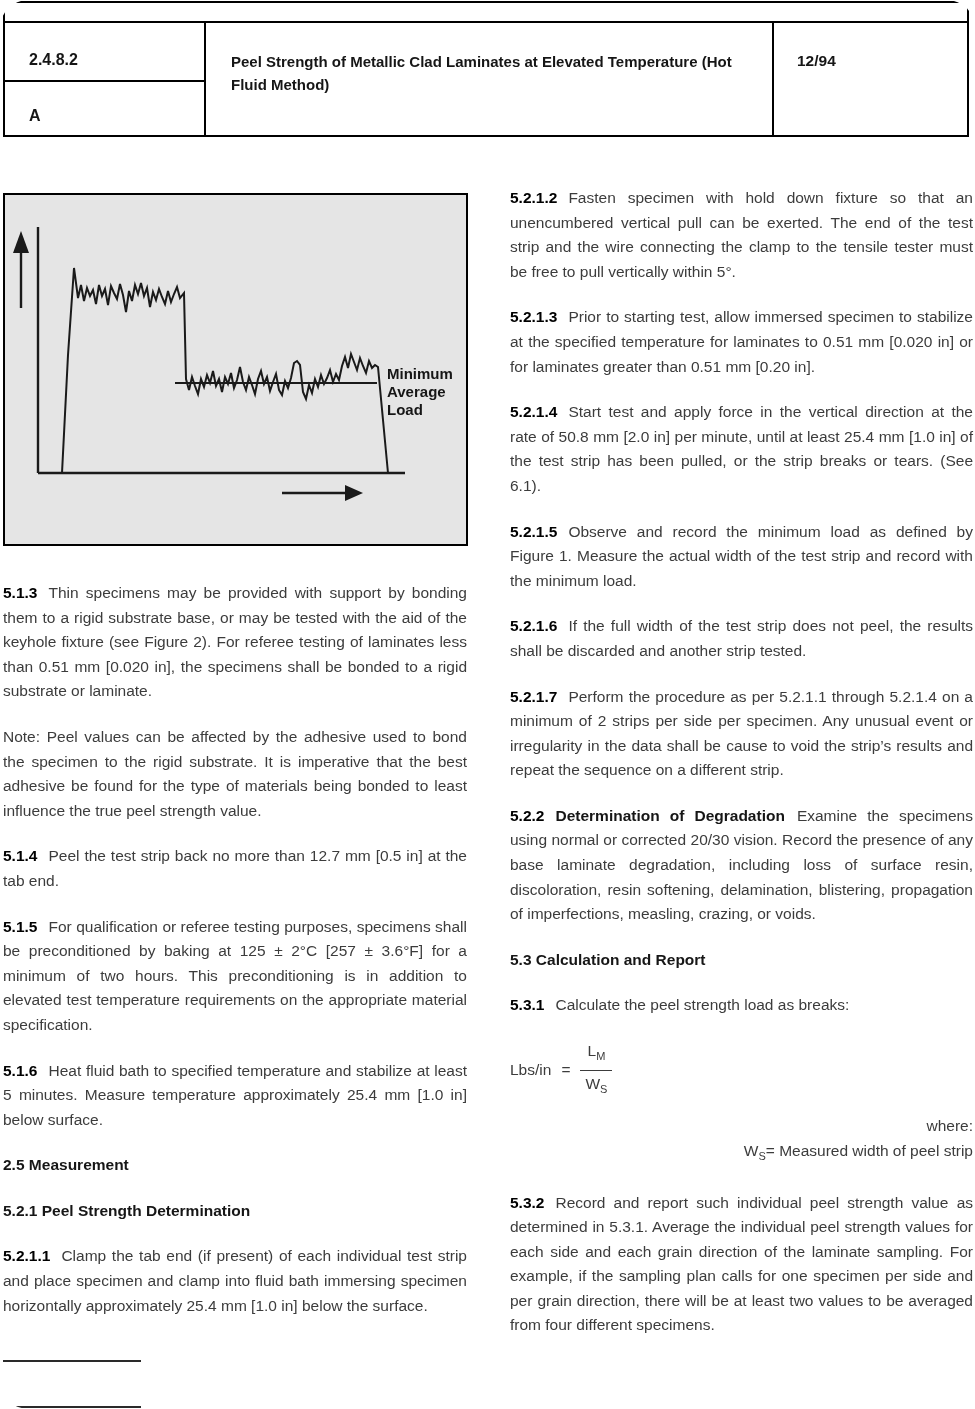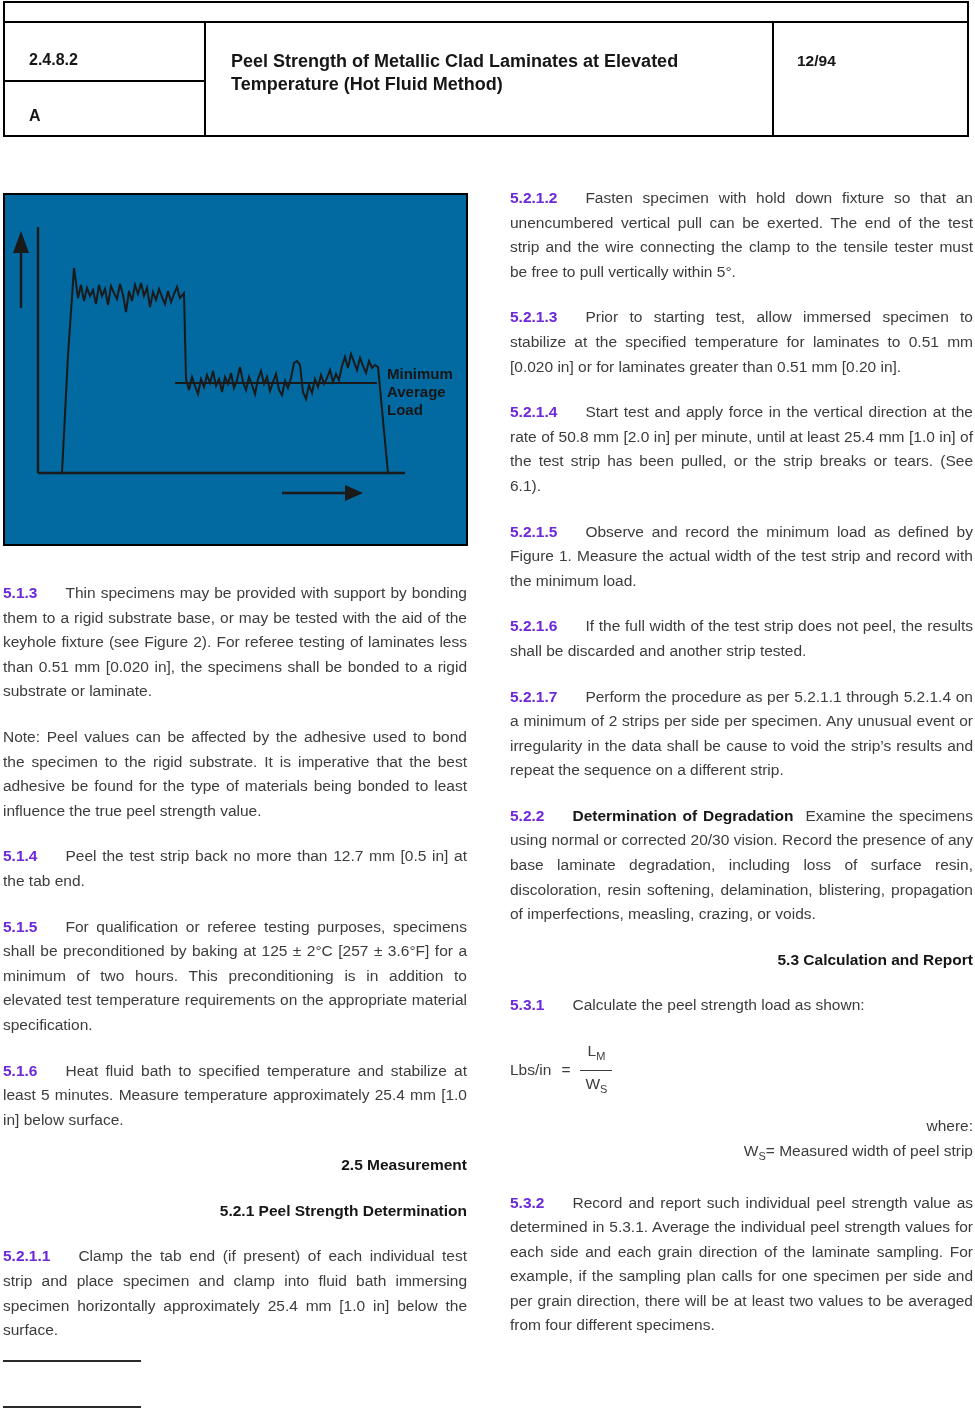--- a/index.html
+++ b/index.html
@@ -1,46 +1,46 @@
 <!DOCTYPE html>
 <html><head>
 <meta charset="utf-8">
 <style>
   html,body{margin:0;padding:0;background:#fff;}
   .page{
     position:relative;width:975px;height:1409px;background:#ffffff;
-    font-family:"Liberation Sans", sans-serif;color:#3c3c3c;overflow:hidden;
+    font-family:"Liberation Sans", sans-serif;color:#3c3c3c;overflow:hidden;border-radius:28px;
   }
   
   .topband{position:absolute;left:3px;top:1px;width:966px;height:22px;
     border:2px solid #000;box-sizing:border-box;background:#fff;}
   .htable{position:absolute;left:3px;top:21px;width:966px;height:116px;
     border:2px solid #000;box-sizing:border-box;background:#fff;}
   .vline1{position:absolute;left:199px;top:0;width:2px;height:100%;background:#000;}
   .vline2{position:absolute;left:767px;top:0;width:2px;height:100%;background:#000;}
   .hdiv{position:absolute;left:0;top:57px;width:199px;height:2px;background:#000;}
   .cell-num{position:absolute;left:24px;top:28px;font-weight:bold;font-size:16px;color:#161616;}
   .cell-rev{position:absolute;left:24px;top:84px;font-weight:bold;font-size:16px;color:#161616;}
   .cell-title{position:absolute;left:226px;top:27px;width:520px;font-weight:bold;
-    font-size:18px;line-height:23px;color:#161616;}
+    font-size:15px;line-height:23px;color:#161616;}
   .cell-date{position:absolute;left:792px;top:29px;font-weight:bold;font-size:15.5px;color:#161616;}
   
   .figurebox{position:absolute;left:3px;top:193px;width:465px;height:353px;
-    border:2px solid #000;box-sizing:border-box;background:#0369a1;}
+    border:2px solid #000;box-sizing:border-box;background:#e5e5e5;}
   .figlabel{position:absolute;left:382px;top:170px;font-weight:bold;font-size:15px;
     line-height:18px;color:#161616;}
   .figlabel span{display:block;}
   
   .col{position:absolute;text-align:justify;font-size:15.5px;line-height:24.6px;}
   .col-left{left:3px;top:581px;width:464px;}
   .col-right{left:510px;top:186px;width:463px;}
   p.sec{margin:0 0 21px 0;}
-  .num{font-weight:bold;color:#6d28d9;margin-right:28px;}
+  .num{font-weight:bold;color:#000000;margin-right:11px;}
   .runin{font-weight:bold;color:#161616;margin-right:12px;}
-  p.h{margin:0 0 21px 0;font-weight:bold;color:#161616;text-align:right;}
+  p.h{margin:0 0 21px 0;font-weight:bold;color:#161616;text-align:left;}
   
   .formula{margin:0 0 12px 0;text-align:left;display:flex;align-items:center;gap:10px;}
   .frac{display:inline-block;text-align:center;vertical-align:middle;}
   .fnum{display:block;border-bottom:1.6px solid #3c3c3c;padding:0 5px 1px 5px;}
   .fden{display:block;padding:1px 5px 0 5px;}
   .whereblk{margin:0 0 21px 0;text-align:right;line-height:25px;}
   .wsym{display:inline-block;min-width:34px;}
   sub{font-size:11px;}
   
   .fnrule{position:absolute;left:3px;width:138px;height:2px;background:#2a2a2a;}
@@ -103,21 +103,21 @@
 
   <div class="col col-right">
     <p class="sec"><span class="num">5.2.1.2</span><span>Fasten specimen with hold down fixture so that an unencumbered vertical pull can be exerted. The end of the test strip and the wire connecting the clamp to the tensile tester must be free to pull vertically within 5°.</span></p>
     <p class="sec"><span class="num">5.2.1.3</span><span>Prior to starting test, allow immersed specimen to stabilize at the specified temperature for laminates to 0.51 mm [0.020 in] or for laminates greater than 0.51 mm [0.20 in].</span></p>
     <p class="sec"><span class="num">5.2.1.4</span><span>Start test and apply force in the vertical direction at the rate of 50.8 mm [2.0 in] per minute, until at least 25.4 mm [1.0 in] of the test strip has been pulled, or the strip breaks or tears. (See 6.1).</span></p>
     <p class="sec"><span class="num">5.2.1.5</span><span>Observe and record the minimum load as defined by Figure 1. Measure the actual width of the test strip and record with the minimum load.</span></p>
     <p class="sec"><span class="num">5.2.1.6</span><span>If the full width of the test strip does not peel, the results shall be discarded and another strip tested.</span></p>
     <p class="sec"><span class="num">5.2.1.7</span><span>Perform the procedure as per 5.2.1.1 through 5.2.1.4 on a minimum of 2 strips per side per specimen. Any unusual event or irregularity in the data shall be cause to void the strip’s results and repeat the sequence on a different strip.</span></p>
     <p class="sec"><span class="num">5.2.2</span><span class="runin">Determination of Degradation</span><span>Examine the specimens using normal or corrected 20/30 vision. Record the presence of any base laminate degradation, including loss of surface resin, discoloration, resin softening, delamination, blistering, propagation of imperfections, measling, crazing, or voids.</span></p>
     <p class="h">5.3  Calculation and Report</p>
-    <p class="sec"><span class="num">5.3.1</span><span>Calculate the peel strength load as shown:</span></p>
+    <p class="sec"><span class="num">5.3.1</span><span>Calculate the peel strength load as breaks:</span></p>
 
     <div class="formula">
       <span>Lbs/in</span>
       <span>=</span>
       <span class="frac">
         <span class="fnum"><span>L</span><sub>M</sub></span>
         <span class="fden"><span>W</span><sub>S</sub></span>
       </span>
     </div>
 

